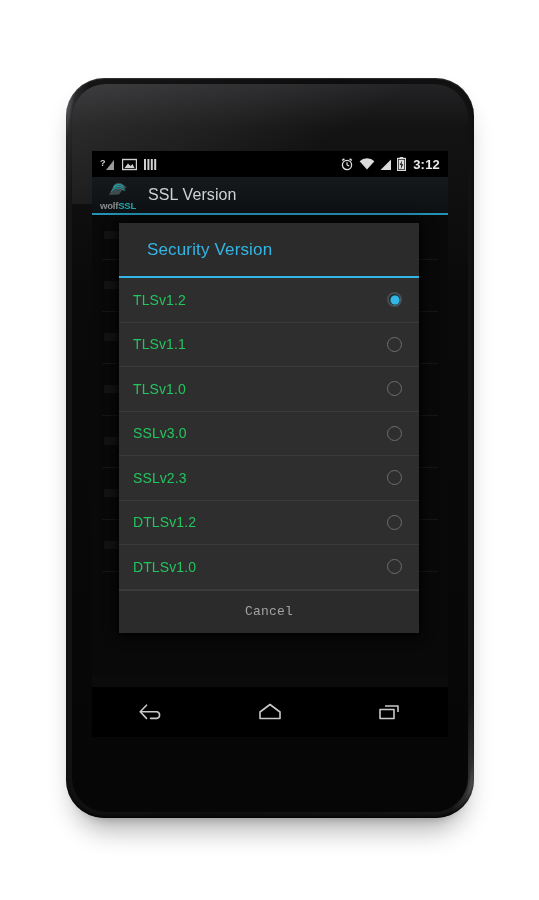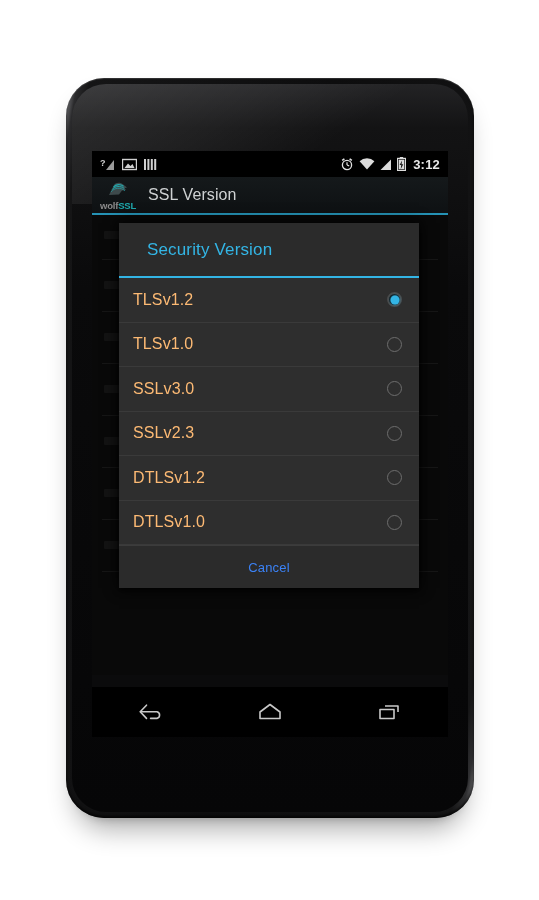--- a/index.html
+++ b/index.html
@@ -222,22 +222,22 @@
     height: 44.5px;
     display: flex;
     align-items: center;
     justify-content: space-between;
     padding: 0 17px 0 14px;
     box-sizing: border-box;
     border-bottom: 1px solid #3a3a3a;
     background: #2e2e2e;
   }
   .option-label {
-    color: #fdba74;
-    font-size: 16px;
+    color: #22c55e;
+    font-size: 14px;
     letter-spacing: 0.1px;
   }
   .radio {
     width: 15px;
     height: 15px;
     border-radius: 50%;
     box-sizing: border-box;
     position: relative;
     flex: 0 0 auto;
   }
@@ -261,25 +261,25 @@
   }
   #dialog-footer {
     height: 42px;
     background: #2b2b2b;
     display: flex;
     align-items: center;
     justify-content: center;
     border-top: 1px solid #3c3c3c;
   }
   #cancel-button {
-    color: #3b82f6;
+    color: #a3a3a3;
     font-size: 13px;
     background: transparent;
     border: none;
-    font-family: Liberation Sans, sans-serif;
+    font-family: Liberation Mono, monospace;
     cursor: pointer;
     padding: 6px 18px;
     letter-spacing: 0.2px;
   }
 
   
   #nav-bar {
     position: absolute;
     left: 0;
     bottom: 0;
@@ -393,20 +393,24 @@
     <div id="dialog-title-wrap">
       <span id="dialog-title">Security Version</span>
     </div>
 
     <div id="options-list">
       <div class="option-row">
         <span class="option-label">TLSv1.2</span>
         <span class="radio on"></span>
       </div>
       <div class="option-row">
+        <span class="option-label">TLSv1.1</span>
+        <span class="radio off"></span>
+      </div>
+      <div class="option-row">
         <span class="option-label">TLSv1.0</span>
         <span class="radio off"></span>
       </div>
       <div class="option-row">
         <span class="option-label">SSLv3.0</span>
         <span class="radio off"></span>
       </div>
       <div class="option-row">
         <span class="option-label">SSLv2.3</span>
         <span class="radio off"></span>

